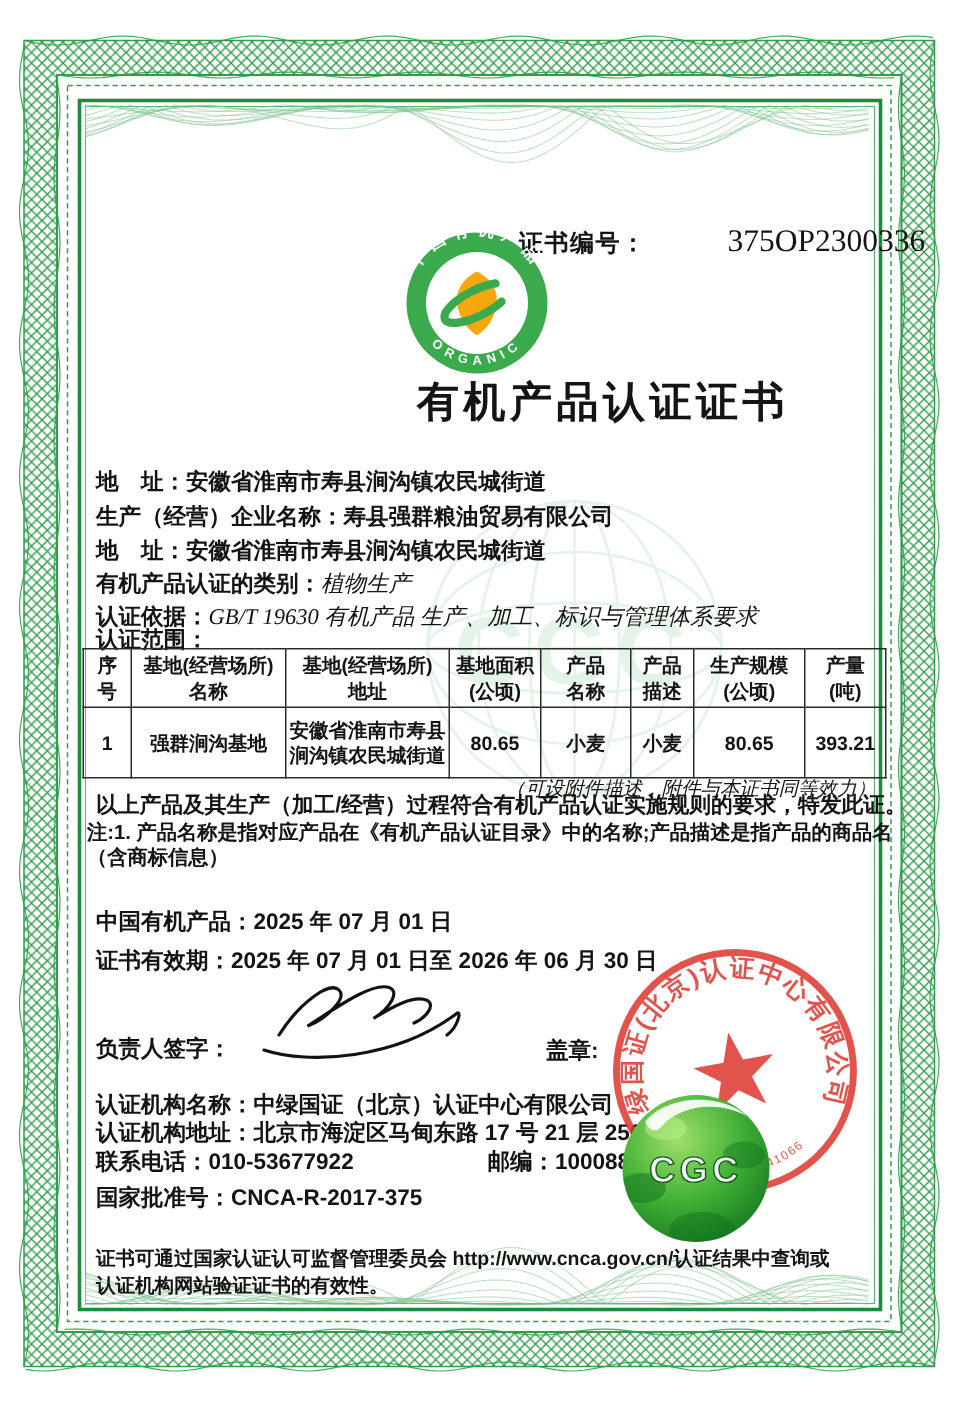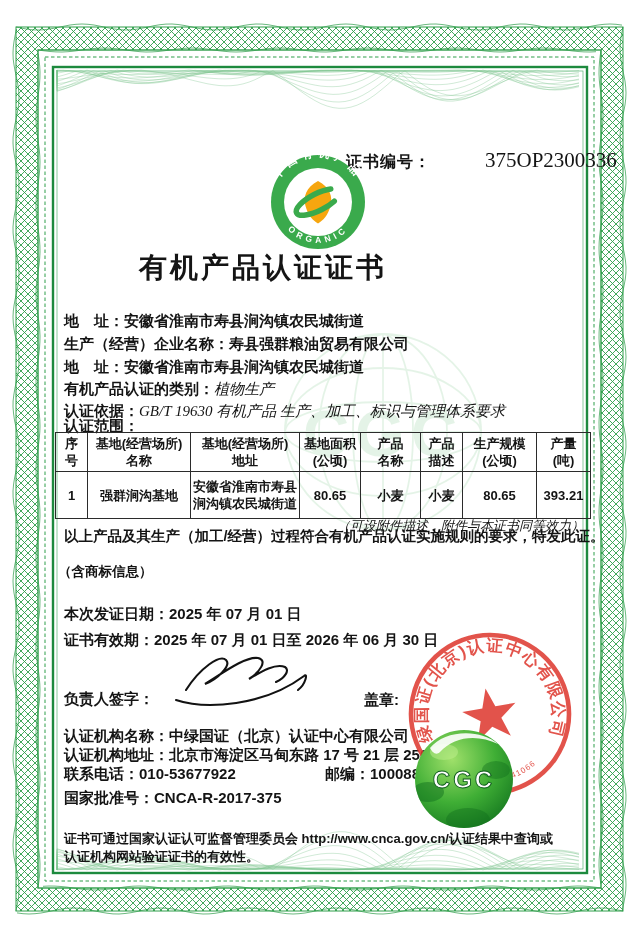--- a/index.html
+++ b/index.html
@@ -4,21 +4,21 @@
 <style>
   html,body{margin:0;padding:0;background:#fff;}
   .page{position:relative;width:638px;height:941px;background:#ffffff;overflow:hidden;
         font-family:"Liberation Sans",sans-serif;color:#141414;}
   .deco{position:absolute;left:0;top:0;z-index:0;}
   .abs{position:absolute;white-space:nowrap;}
   .certno{left:346px;top:148px;display:flex;align-items:baseline;z-index:3;gap:42px;}
   .certno .lab{font-size:16px;font-weight:bold;letter-spacing:1px;}
   .certno .num{font-family:"Liberation Serif",serif;font-size:21px;margin-left:12px;}
   .logo-svg{position:absolute;left:270px;top:154px;z-index:3;}
-  .cert-title{position:absolute;left:0;top:249px;width:526px;text-align:center;
+  .cert-title{position:absolute;left:0;top:249px;width:526px;text-align:right;
       font-size:28px;font-weight:bold;letter-spacing:3px;z-index:3;}
   .line{position:absolute;left:64px;font-size:15px;font-weight:bold;z-index:3;}
   .kaiti{font-family:"Liberation Serif",serif;font-style:italic;font-weight:normal;}
   .scope-table{position:absolute;left:55px;top:432px;width:535px;table-layout:fixed;
       border-collapse:collapse;z-index:3;background:transparent;}
   .scope-table th,.scope-table td{border:1.4px solid #2b2b2b;text-align:center;
       vertical-align:middle;white-space:pre-line;padding:1px 0;}
   .scope-table th{font-size:13px;font-weight:bold;height:36px;line-height:17px;}
   .scope-table td{font-size:13px;font-weight:bold;height:44px;line-height:17px;}
   .attach-note{position:absolute;right:54px;top:517px;font-size:13px;z-index:3;}
@@ -182,24 +182,25 @@
         <td>小麦</td>
         <td>小麦</td>
         <td>80.65</td>
         <td>393.21</td>
       </tr>
     </tbody>
   </table>
 
   <div class="attach-note kaiti">（可设附件描述，附件与本证书同等效力）</div>
   <div class="line statement">以上产品及其生产（加工/经营）过程符合有机产品认证实施规则的要求，特发此证。</div>
+  <div class="line note">注:1. 产品名称是指对应产品在《有机产品认证目录》中的名称;产品描述是指产品的商品名</div>
   <div class="line note2">（含商标信息）</div>
 
   <div class="line" style="top:605px">
-    <span>本次发证日期：</span><span>2025 年 07 月 01 日</span>
+    <span>中国有机产品：</span><span>2025 年 07 月 01 日</span>
   </div>
   <div class="line" style="top:631px">
     <span>证书有效期：</span><span>2025 年 07 月 01 日至 2026 年 06 月 30 日</span>
   </div>
 
   <svg class="sig-svg" width="150" height="66" viewBox="0 0 150 66">
     <g fill="none" stroke="#121212" stroke-width="2.1" stroke-linecap="round">
       <path d="M14,42 C28,20 48,6 54,12 C60,18 44,32 33,36 C52,24 74,8 86,10 C96,12 88,24 77,31 C90,23 104,15 113,19 C118,22 113,30 104,34"></path>
       <path d="M4,52 C34,62 92,58 132,28 C136,24 134,36 126,42"></path>
     </g>

